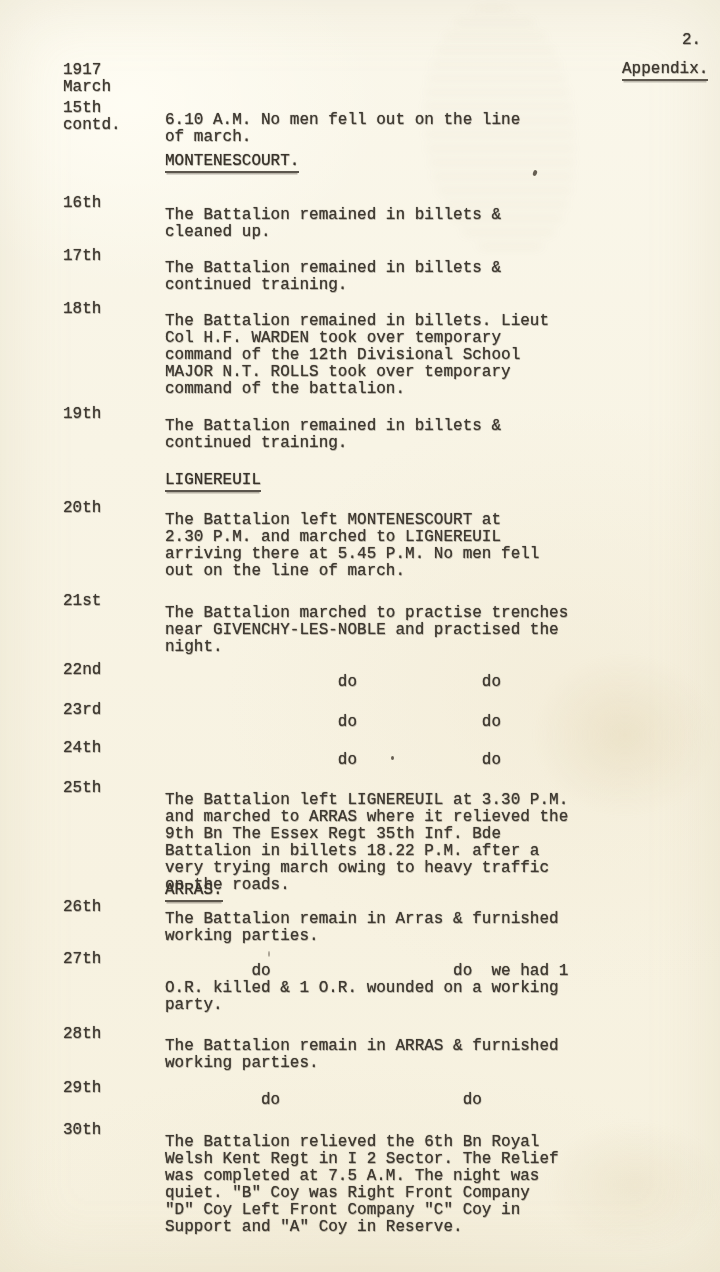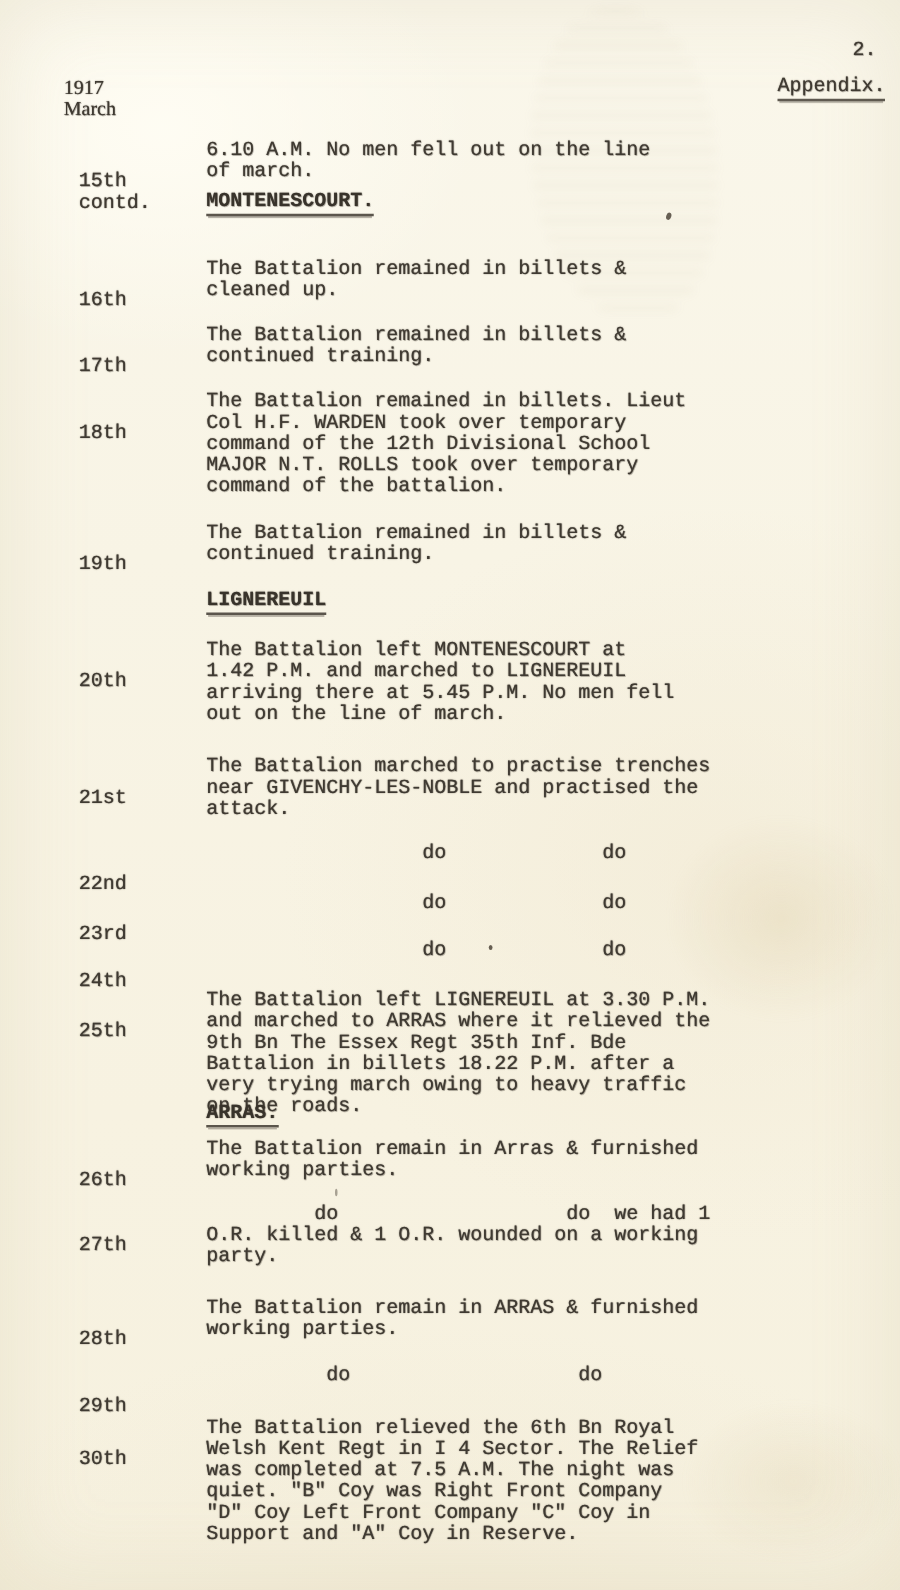--- a/index.html
+++ b/index.html
@@ -14,37 +14,37 @@
     box-shadow: inset 0 0 70px rgba(196,180,142,.22);
     font-family:"Liberation Mono","DejaVu Sans Mono",monospace;
     font-size:16px;line-height:17px;
     color:#3f3a32;
   }
   .ink{
     white-space:pre;
     text-shadow:0 0 1px rgba(62,55,45,.85), 0.5px 0.5px 0 rgba(62,55,45,.28);
   }
   .entry{position:absolute;left:0;width:720px;}
-  .dcol{position:absolute;left:63px;top:0;margin-top:37px;}
+  .dcol{position:absolute;left:63px;top:0;}
   .bcol{position:absolute;left:165px;top:12px;}
   .heading{position:absolute;left:165px;}
   .heading .hl{
-    font-weight:bold;color:#38332b;
+    font-weight:normal;color:#38332b;
     border-bottom:2px solid rgba(56,50,41,.82);
     padding-bottom:1px;
     box-shadow:0 3px 0 -1.5px rgba(56,50,41,.35);
   }
   .pagenum{position:absolute;top:32px;left:682px;}
   .appendix{position:absolute;top:61px;left:622px;}
   .appendix .hl{
     border-bottom:2px solid rgba(56,50,41,.8);
     padding-bottom:1px;
     box-shadow:0 3px 0 -1.5px rgba(56,50,41,.3);
   }
-  .yearmonth{position:absolute;top:62px;left:51px;font-family:Liberation Serif, serif;}
+  .yearmonth{position:absolute;top:62px;left:63px;}
   
   .ghost{
     position:absolute;left:424px;top:6px;width:150px;height:250px;
     background:repeating-linear-gradient(180deg, rgba(186,172,142,.16) 0 5px, rgba(186,172,142,0) 5px 14px);
     filter:blur(4px);opacity:.6;border-radius:45% 55% 40% 60%;
     pointer-events:none;
   }
   .stain1{
     position:absolute;left:530px;top:650px;width:190px;height:170px;
     background:radial-gradient(ellipse at center, rgba(216,198,156,.28) 0%, rgba(216,198,156,0) 68%);
@@ -111,30 +111,30 @@
     <div class="dcol ink">19th</div>
     <div class="bcol ink">The Battalion remained in billets &amp;
 continued training.</div>
   </div>
 
   <div class="heading ink" style="top:472px"><span class="hl">LIGNEREUIL</span></div>
 
   <div class="entry" style="top:500px">
     <div class="dcol ink">20th</div>
     <div class="bcol ink">The Battalion left MONTENESCOURT at
-1.42 P.M. and marched to LIGNEREUIL
+2.30 P.M. and marched to LIGNEREUIL
 arriving there at 5.45 P.M. No men fell
 out on the line of march.</div>
   </div>
 
   <div class="entry" style="top:593px">
     <div class="dcol ink">21st</div>
     <div class="bcol ink">The Battalion marched to practise trenches
 near GIVENCHY-LES-NOBLE and practised the
-attack.</div>
+night.</div>
   </div>
 
   <div class="entry" style="top:662px">
     <div class="dcol ink">22nd</div>
     <div class="bcol ink">                  do             do</div>
   </div>
 
   <div class="entry" style="top:702px">
     <div class="dcol ink">23rd</div>
     <div class="bcol ink">                  do             do</div>
@@ -177,20 +177,20 @@
   </div>
 
   <div class="entry" style="top:1080px">
     <div class="dcol ink">29th</div>
     <div class="bcol ink">          do                   do</div>
   </div>
 
   <div class="entry" style="top:1122px">
     <div class="dcol ink">30th</div>
     <div class="bcol ink">The Battalion relieved the 6th Bn Royal
-Welsh Kent Regt in I 4 Sector. The Relief
+Welsh Kent Regt in I 2 Sector. The Relief
 was completed at 7.5 A.M. The night was
 quiet. "B" Coy was Right Front Company
 "D" Coy Left Front Company "C" Coy in
 Support and "A" Coy in Reserve.</div>
   </div>
 
 </div>
 
 </body></html>

